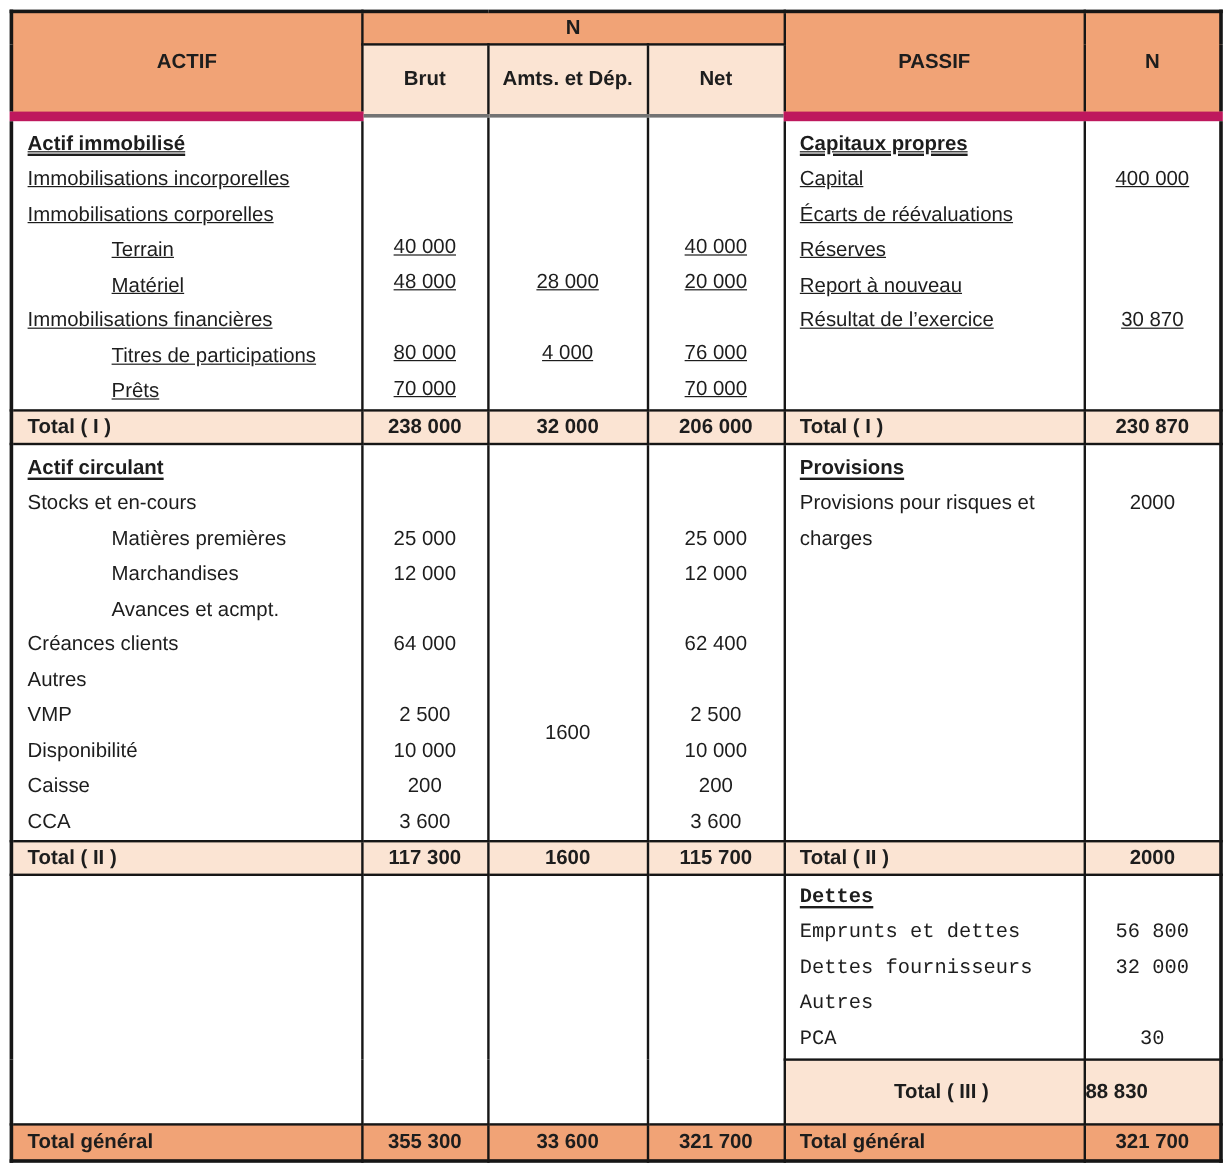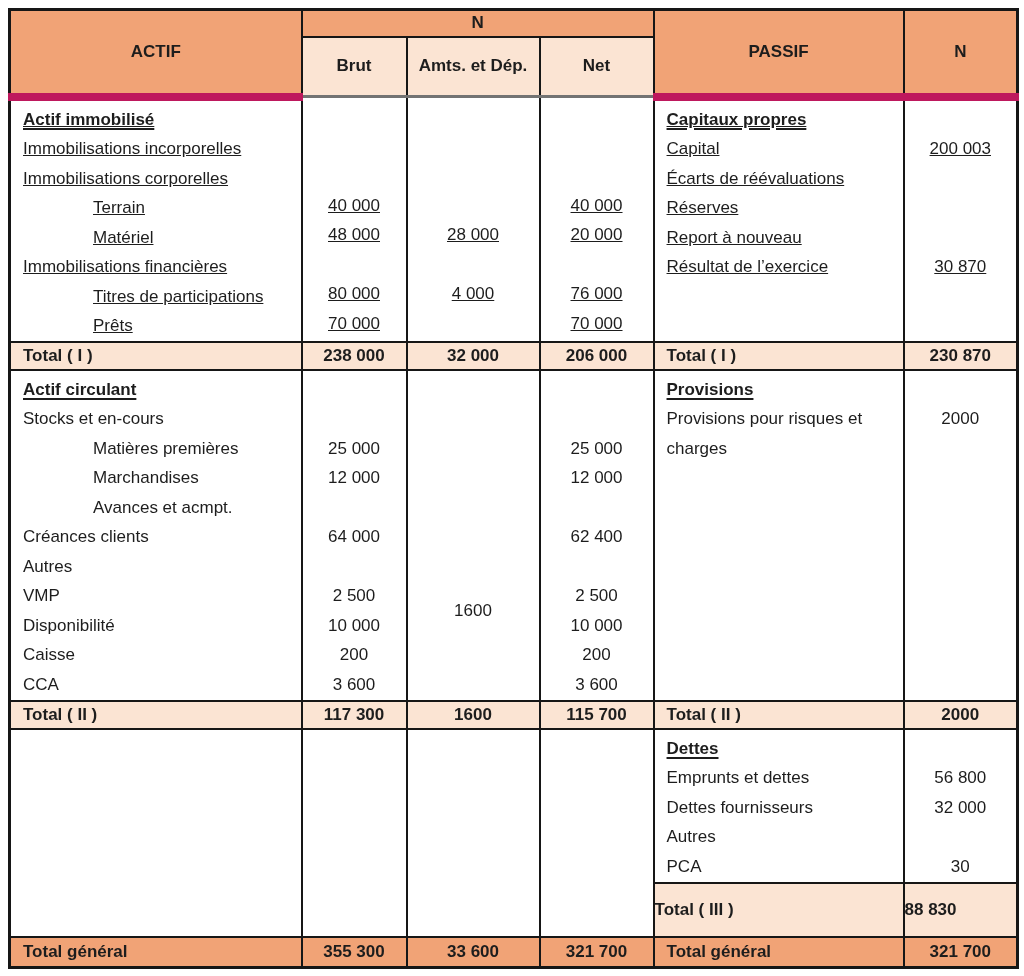--- a/index.html
+++ b/index.html
@@ -28,21 +28,21 @@
     line-height: 1.45;
     border-bottom: 3px solid #737373;
   }
   tr.hrow1 { height: 27px; }
   tr.hrow2 { height: 60px; }
   .hdr.span2 { border-bottom: 8px solid #be185d; }
   
   .sec { vertical-align: top; background: #ffffff; padding-top: 4px; }
   tr.s1 td { height: 245px; text-decoration: underline; }
   tr.s2 td { height: 331px; }
-  tr.s3 td { height: 154px; }
+  tr.s3 td { height: 154px; font-family: Liberation Mono, monospace; }
   tr.t3 td { height: 54px; }
   .ln { height: 29.5px; line-height: 29.5px; white-space: nowrap; }
   .lbl .ln { padding-left: 12px; }
   .lbl .ln.ind { padding-left: 66px; margin-left: 16px; }
   .head {
     font-weight: 700;
     text-decoration: underline;
     text-underline-offset: 3px;
     text-decoration-thickness: 2px;
   }
@@ -52,21 +52,21 @@
     height: 59px;
     display: flex;
     align-items: center;
     justify-content: center;
   }
   
   tr.trow td { background: #FBE4D3; font-weight: 700; height: 28px; vertical-align: middle; }
   tr.trow td.t-lbl { padding-left: 12px; text-align: left; }
   tr.trow td.t-num { text-align: center; }
   tr.t3 td { background: #FBE4D3; font-weight: 700; vertical-align: middle; }
-  tr.t3 td.t-lbl { padding-left: 0; }
+  tr.t3 td.t-lbl { padding-left: 12px; text-align: center; }
   tr.t3 td.t-num { text-align: left; margin-left: 38px; }
   tr.tg td { background: #F1A376; font-weight: 700; height: 31px; vertical-align: middle; }
   tr.tg td.t-lbl { padding-left: 12px; }
   tr.tg td.t-num { text-align: center; }
 </style>
 </head>
 <body>
 
 <div class="page">
   <table class="bilan">
@@ -136,21 +136,21 @@
       <td class="sec lbl">
         <div class="ln head">Capitaux propres</div>
         <div class="ln">Capital</div>
         <div class="ln">Écarts de réévaluations</div>
         <div class="ln">Réserves</div>
         <div class="ln">Report à nouveau</div>
         <div class="ln">Résultat de l’exercice</div>
       </td>
       <td class="sec num">
         <div class="ln"></div>
-        <div class="ln">200 003</div>
+        <div class="ln">400 000</div>
         <div class="ln"></div>
         <div class="ln"></div>
         <div class="ln"></div>
         <div class="ln">30 870</div>
       </td>
     </tr>
 
     <tr class="trow">
       <td class="t-lbl">Total ( I )</td>
       <td class="t-num">238 000</td>

